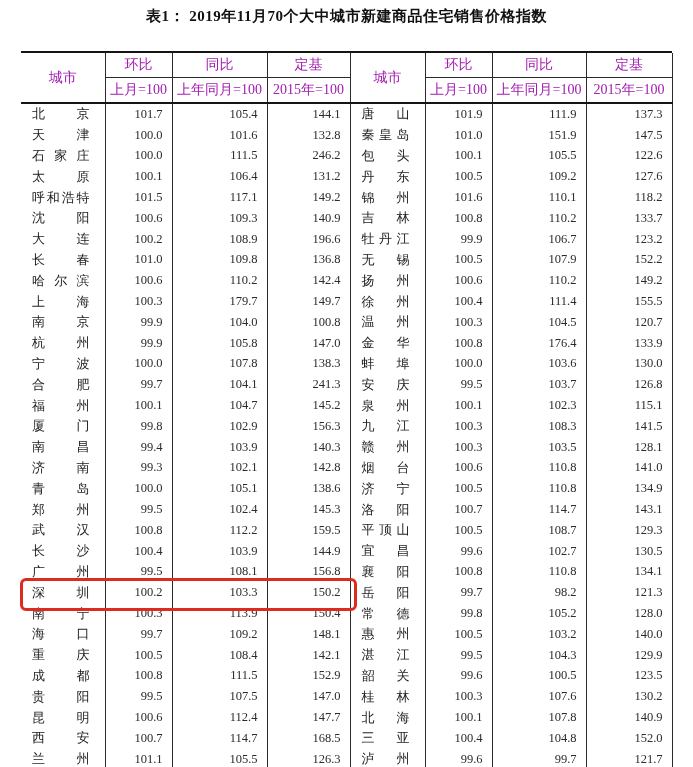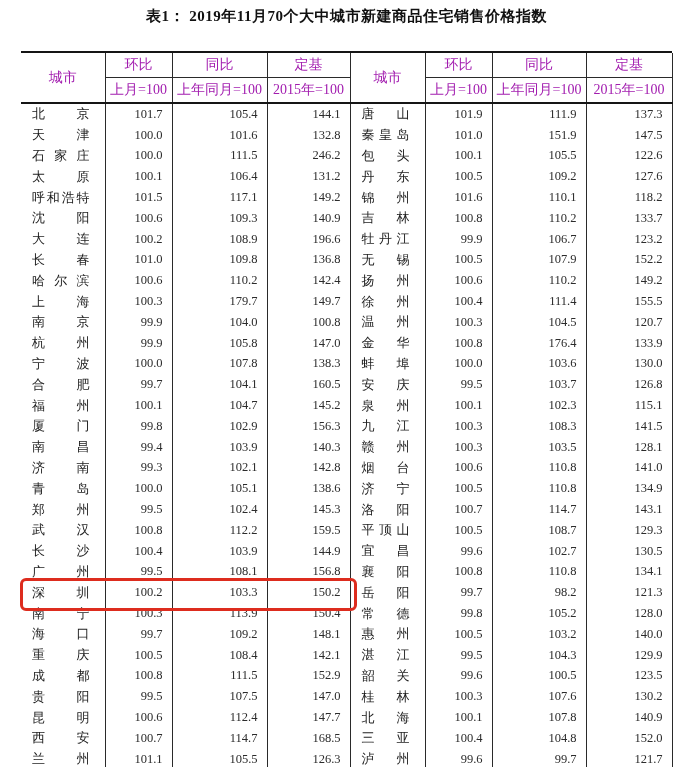--- a/index.html
+++ b/index.html
@@ -216,21 +216,21 @@
           <td class="num">138.3</td>
           <td class="city">蚌埠</td>
           <td class="num">100.0</td>
           <td class="num">103.6</td>
           <td class="num last">130.0</td>
         </tr>
         <tr>
           <td class="city">合肥</td>
           <td class="num">99.7</td>
           <td class="num">104.1</td>
-          <td class="num">160.5</td>
+          <td class="num">241.3</td>
           <td class="city">安庆</td>
           <td class="num">99.5</td>
           <td class="num">103.7</td>
           <td class="num last">126.8</td>
         </tr>
         <tr>
           <td class="city">福州</td>
           <td class="num">100.1</td>
           <td class="num">104.7</td>
           <td class="num">145.2</td>

